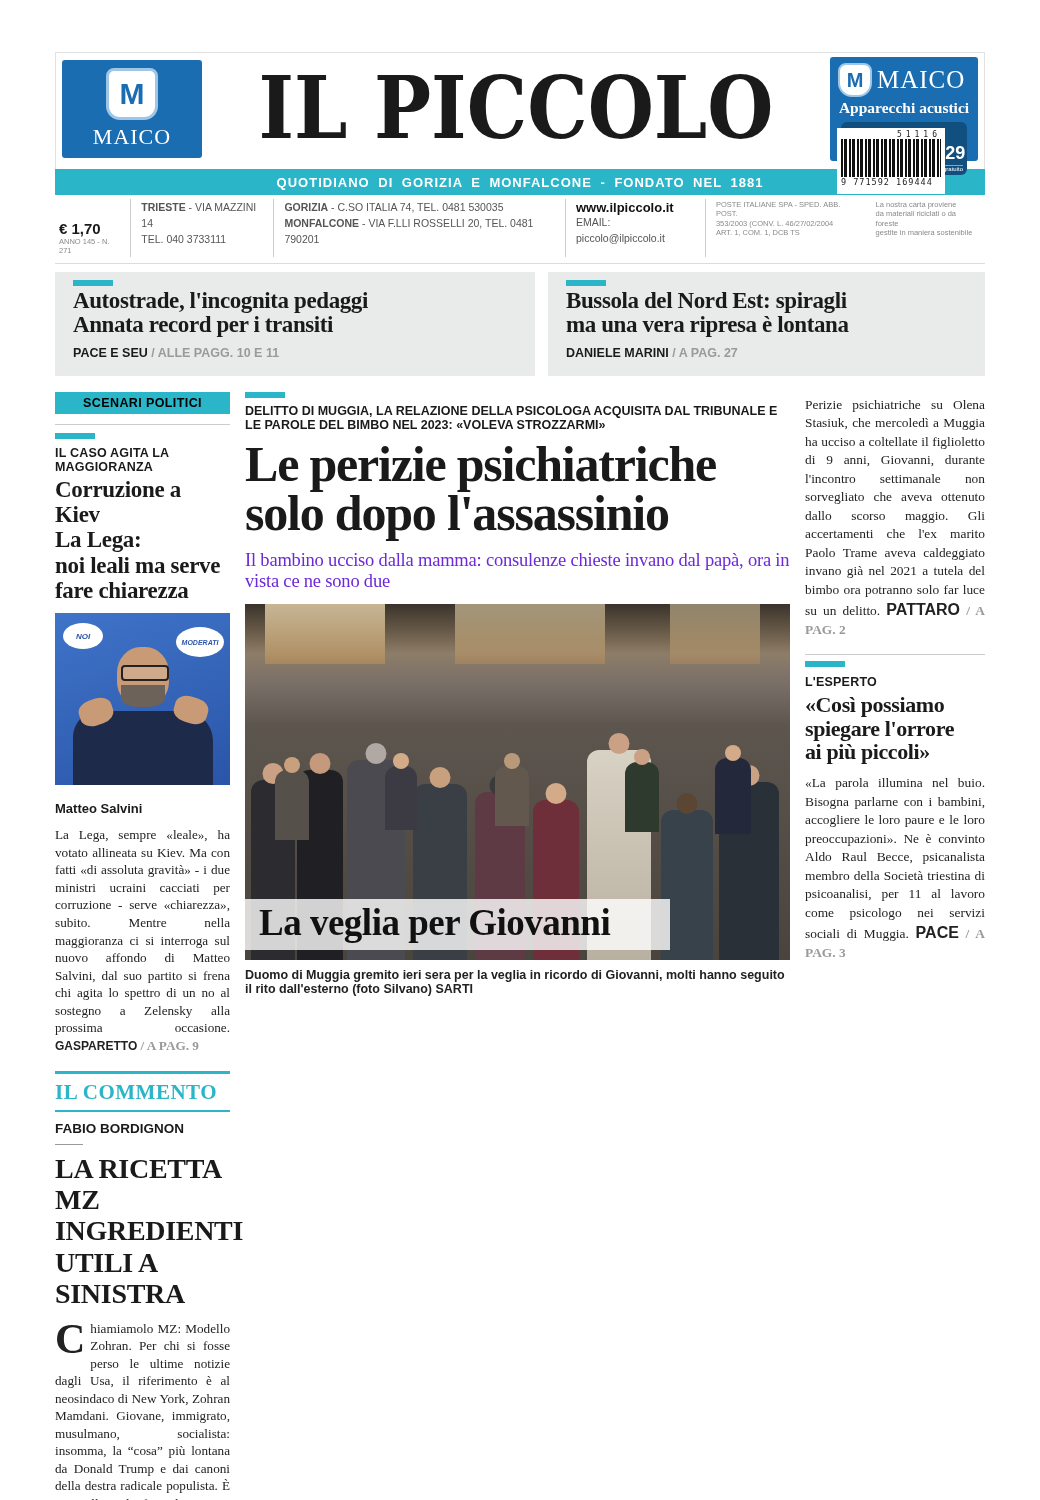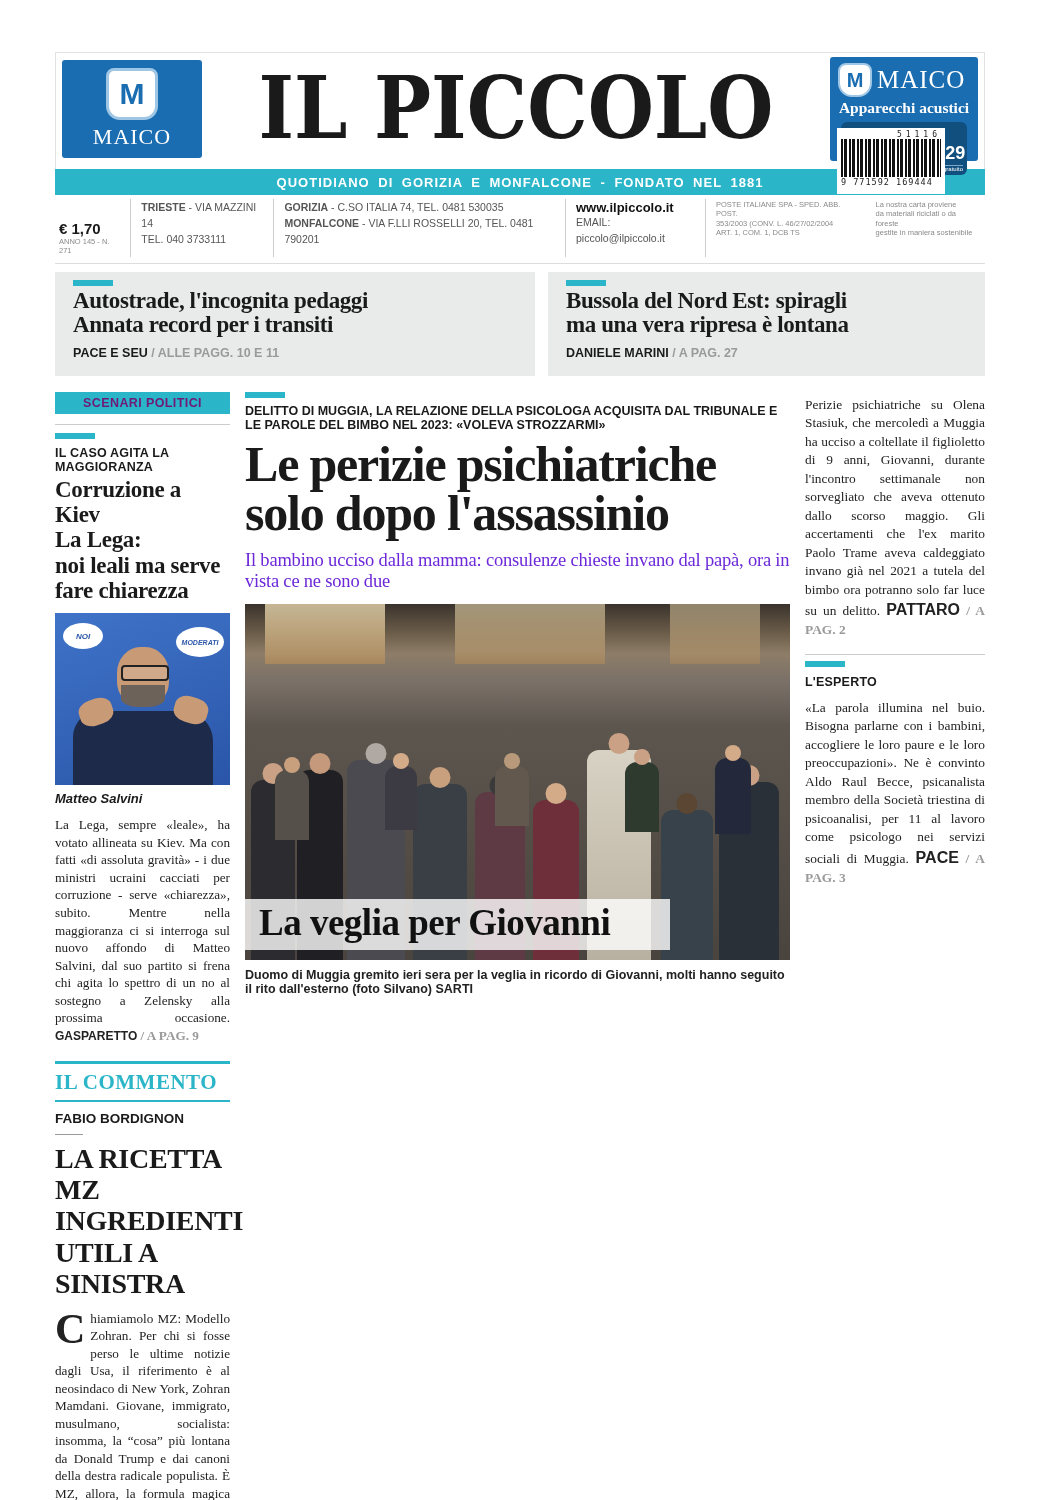--- a/index.html
+++ b/index.html
@@ -55,31 +55,31 @@
   .ph-highway{width:125px;background:linear-gradient(#d8d2b8 0 12px,#8e9297 12px);}
   .lane{position:absolute;top:0;bottom:0;width:3px;background:repeating-linear-gradient(#f4e79a 0 14px,transparent 14px 24px);}
   .car{position:absolute;width:10px;height:16px;border-radius:3px;}
   
   .ph-work{width:115px;background:linear-gradient(100deg,#d8d8d6 30%,#bfc2c4 60%,#eceff0 61%);}
   .wk-man{position:absolute;right:18px;top:14px;width:46px;height:40px;background:#9aa0a6;border-radius:12px 14px 0 8px;transform:rotate(18deg);}
   .wk-head{position:absolute;right:52px;top:8px;width:15px;height:15px;border-radius:50%;background:#caa07e;}
   .wk-mach{position:absolute;left:6px;bottom:6px;width:70px;height:42px;background:#4b4f54;border-radius:4px;}
   
   .main{display:grid;grid-template-columns:175px 545px 180px;column-gap:15px;margin-top:16px;}
-  .lbl-box{background:#2ab5c8;color:#701a75;font-weight:bold;font-size:12.5px;text-align:center;padding:4px 0;letter-spacing:.4px;}
+  .lbl-box{background:#2ab5c8;color:#000000;font-weight:bold;font-size:12.5px;text-align:center;padding:4px 0;letter-spacing:.4px;}
   .hair{height:1px;background:#ccc;margin:10px 0 8px;}
   .h-left{font-size:23px;font-weight:bold;line-height:1.1;letter-spacing:-.3px;margin-top:3px;}
   .ph-salvini{width:175px;height:172px;background:linear-gradient(160deg,#3f74c9,#2a55a8);margin-top:10px;}
   .badge{position:absolute;background:#fff;border-radius:50%;color:#2a55a8;font-weight:bold;font-style:italic;display:flex;align-items:center;justify-content:center;}
   .sv-body{position:absolute;left:18px;bottom:0;width:140px;height:74px;background:#1d2a4a;border-radius:26px 30px 0 0;}
   .sv-head{position:absolute;left:62px;top:34px;width:52px;height:58px;background:#c89a76;border-radius:45% 45% 40% 40%;}
   .sv-glass{position:absolute;left:66px;top:52px;width:44px;height:12px;border:2.5px solid #222;border-radius:4px;background:rgba(255,255,255,.15);}
   .sv-beard{position:absolute;left:66px;top:72px;width:44px;height:22px;background:#6d6259;border-radius:0 0 40% 40%;}
   .sv-hand{position:absolute;width:34px;height:26px;background:#c89a76;border-radius:40%;}
-  .capt{font-weight:bold;font-size:13px;margin-top:6px;font-style:italic;}
+  .capt{font-weight:bold;font-size:13px;margin-top:16px;}
   .body{font-family:"Liberation Serif",serif;font-size:13.2px;line-height:1.33;text-align:justify;color:#222;margin-top:10px;}
   .body b{font-family:"Liberation Sans",sans-serif;font-size:12px;}
   .commento{margin-top:16px;border-top:3px solid #2ab5c8;padding-top:6px;}
   .cm-title{color:#2ab5c8;font-family:"Liberation Serif",serif;font-weight:bold;font-size:21px;letter-spacing:.5px;border-bottom:2px solid #2ab5c8;padding-bottom:5px;}
   .cm-author{font-weight:bold;font-size:13.5px;margin-top:9px;}
   .mini-rule{width:28px;height:1px;background:#999;margin:8px 0;}
   .cm-head{font-family:"Liberation Serif",serif;font-weight:bold;font-size:28px;line-height:1.12;letter-spacing:-.3px;}
   .dc{float:left;font-family:"Liberation Serif",serif;font-weight:bold;font-size:42px;line-height:34px;padding:2px 5px 0 0;}
   
   .c-kick{font-weight:bold;font-size:12.5px;margin-top:6px;}
@@ -300,17 +300,22 @@
         </div>
       </div>
       <div class="c-capt">Duomo di Muggia gremito ieri sera per la veglia in ricordo di Giovanni, molti hanno seguito il rito dall'esterno (foto Silvano) SARTI</div>
     </div>
 
     <div>
       <p class="r-body" style="margin:4px 0 0;"><span>Perizie psichiatriche su Olena Stasiuk, che mercoledì a Muggia ha ucciso a coltellate il figlioletto di 9 anni, Giovanni, durante l'incontro settimanale non sorvegliato che aveva ottenuto dallo scorso maggio. Gli accertamenti che l'ex marito Paolo Trame aveva caldeggiato invano già nel 2021 a tutela del bimbo ora potranno solo far luce su un delitto. </span><b>PATTARO</b><span class="pg"> / A PAG. 2</span></p>
       <div class="hair" style="margin:14px 0 0;"></div>
       <div class="tick" style="margin-top:6px;"></div>
       <div class="kick" style="margin-top:8px;">L'ESPERTO</div>
+      <div class="expert-head">
+        <div>«Così possiamo</div>
+          <div>spiegare l'orrore</div>
+          <div>ai più piccoli»</div>
+      </div>
       <p class="r-body" style="margin:10px 0 0;"><span>«La parola illumina nel buio. Bisogna parlarne con i bambini, accogliere le loro paure e le loro preoccupazioni». Ne è convinto Aldo Raul Becce, psicanalista membro della Società triestina di psicoanalisi, per 11 al lavoro come psicologo nei servizi sociali di Muggia. </span><b>PACE</b><span class="pg"> / A PAG. 3</span></p>
     </div>
   </div>
 
 </div>
 
 </body></html>

